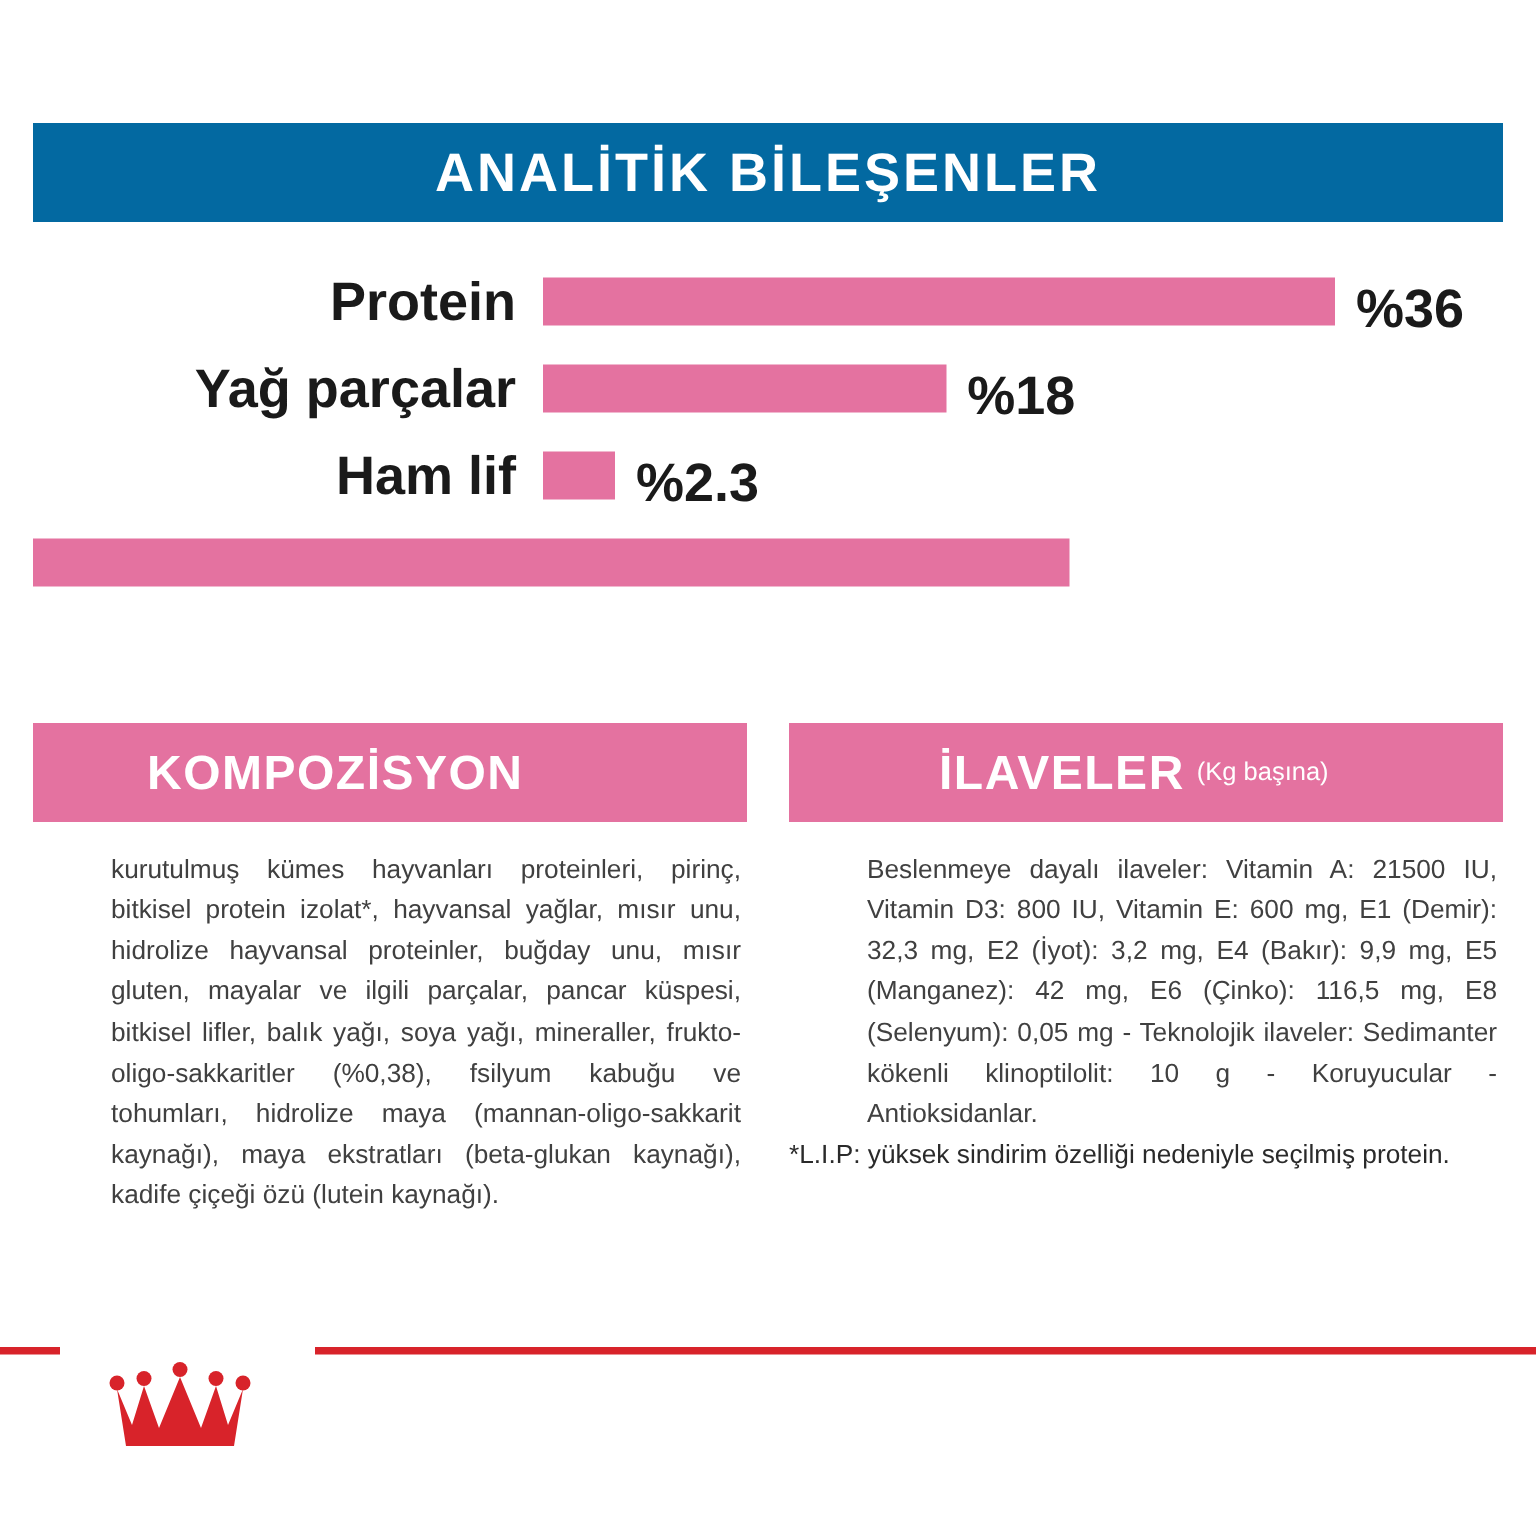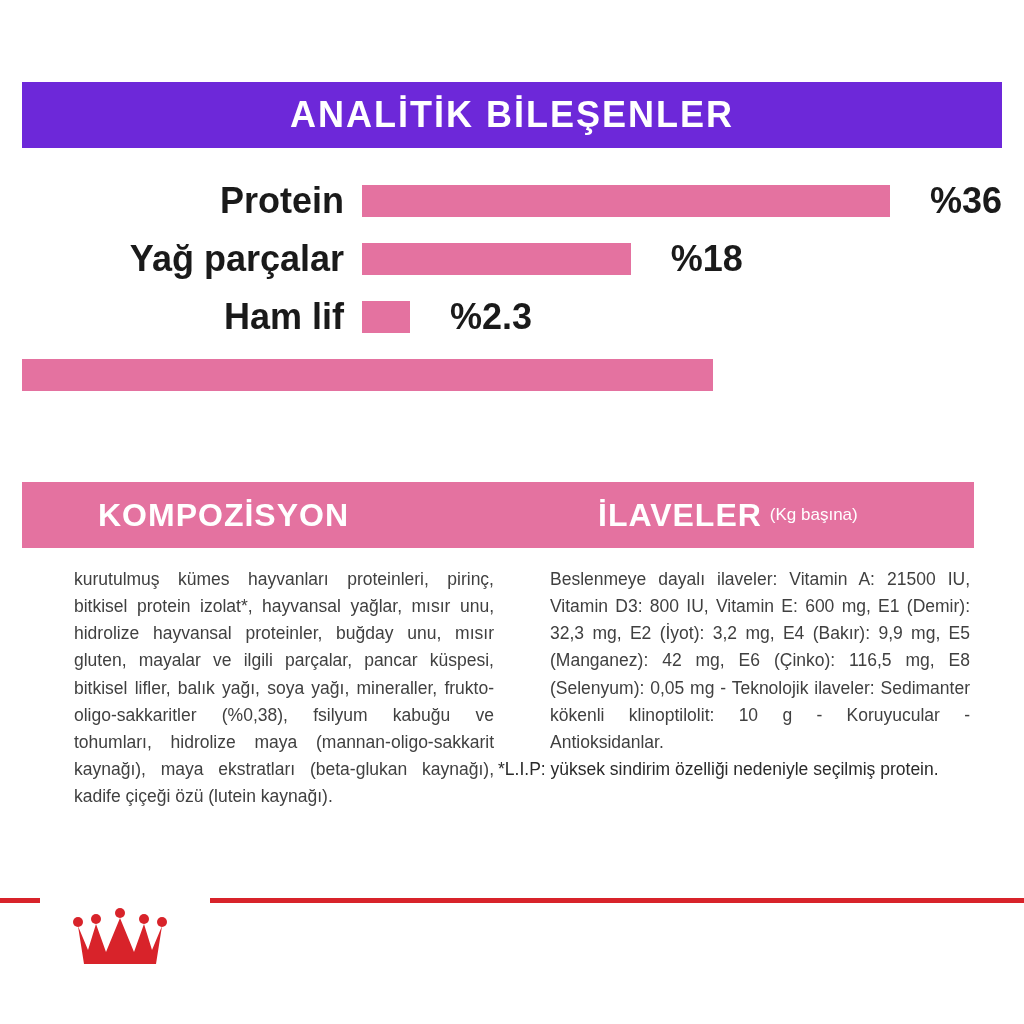--- a/index.html
+++ b/index.html
@@ -18,21 +18,21 @@
     background: #ffffff;
     overflow: hidden;
   }
   
   .band {
     position: absolute;
     left: 22px;
     top: 82px;
     width: 980px;
     height: 66px;
-    background: #6d28d9;
+    background: #0369a1;
     display: flex;
     align-items: center;
     justify-content: center;
   }
   .band-title {
     color: #ffffff;
     font-size: 36px;
     font-weight: bold;
     letter-spacing: 2px;
     text-transform: uppercase;
@@ -56,41 +56,40 @@
     font-size: 36px;
     font-weight: bold;
     color: #1a1a1a;
     white-space: nowrap;
   }
   .bar-track {
     flex: 1;
     position: relative;
     height: 32px;
     display: flex;
-    align-items: center;
-    gap: 26px;
   }
   .bar-fill {
     height: 32px;
     background: #e472a0;
   }
   .bar-value {
     font-size: 36px;
     font-weight: bold;
     color: #1a1a1a;
     margin-left: 14px;
     white-space: nowrap;
   }
   
   .cols {
     position: absolute;
     left: 22px;
     top: 482px;
     width: 980px;
     display: flex;
+    gap: 28px;
   }
   .col { width: 476px; }
   .col-head {
     background: #e472a0;
     height: 66px;
     display: flex;
     align-items: center;
     padding-left: 76px;
   }
   .col-head-right { padding-left: 100px; }

